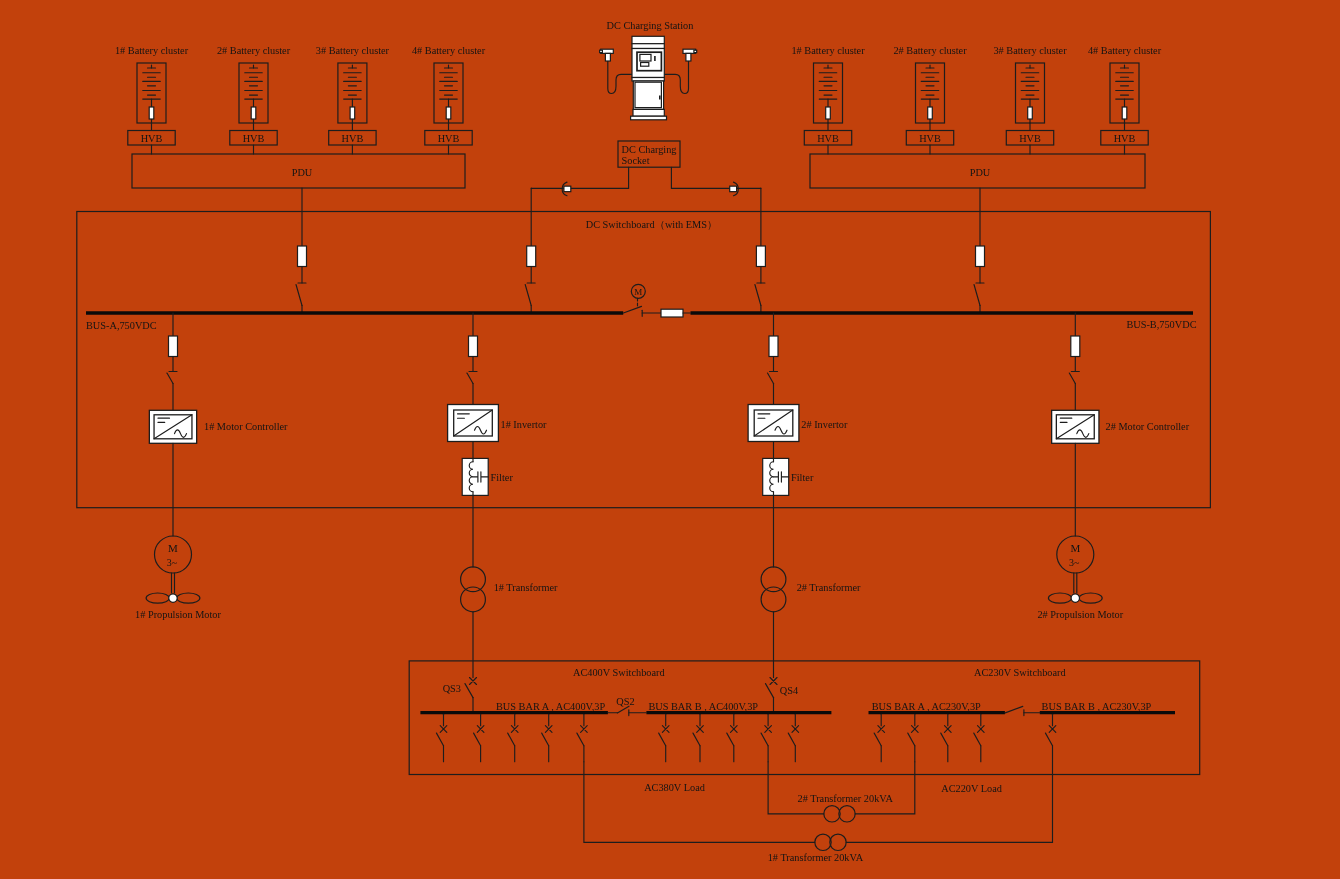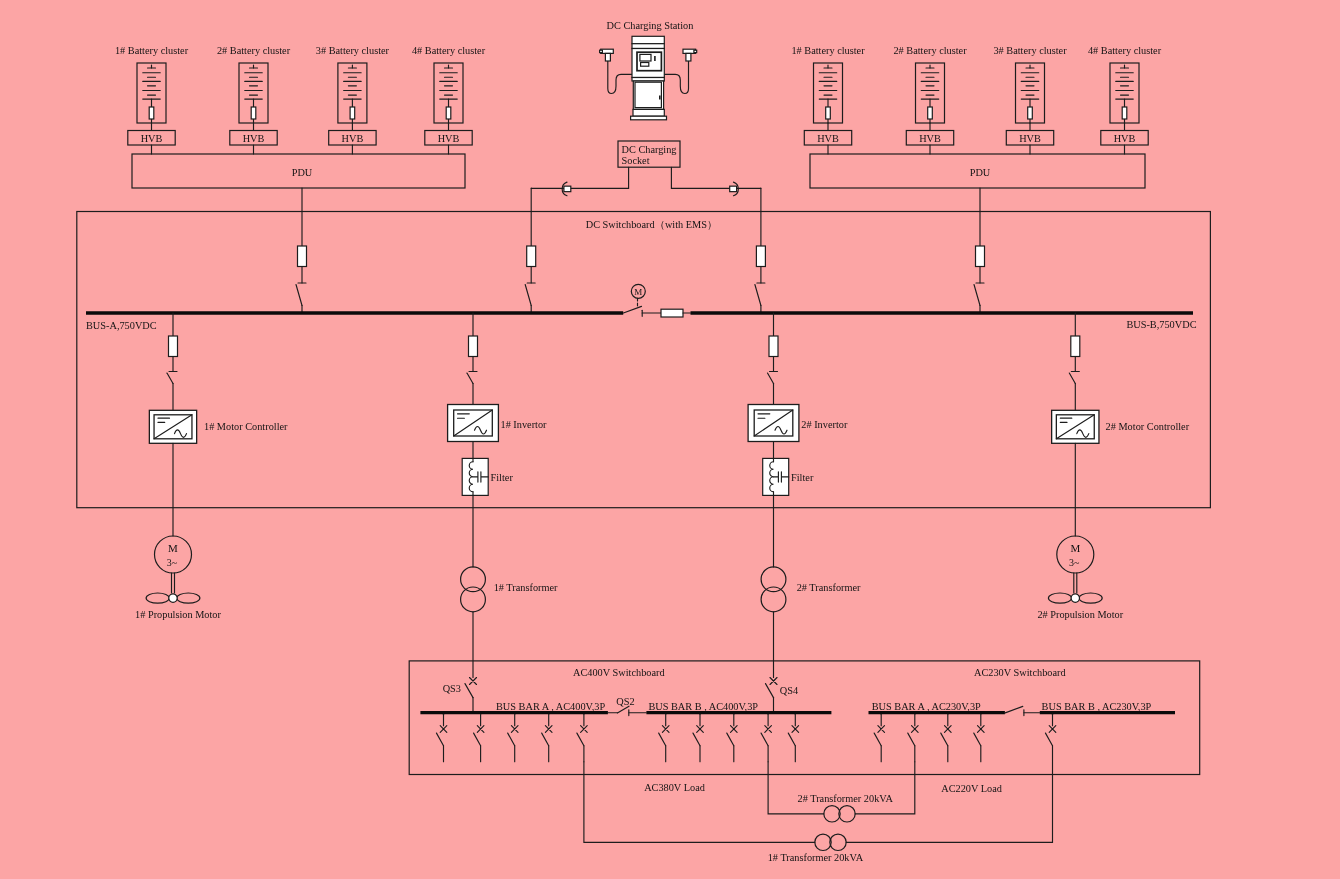--- a/index.html
+++ b/index.html
@@ -1,16 +1,16 @@
 <!DOCTYPE html>
 <html><head>
 <meta charset="utf-8">
 <style>
   html,body{margin:0;padding:0;background:#ffffff;}
-  .stage{position:relative;width:1340px;height:879px;background:#fca5a5;overflow:hidden;}
+  .stage{position:relative;width:1340px;height:879px;background:#c2410c;overflow:hidden;}
   svg{display:block;}
   .w{stroke:#1d1d1d;stroke-width:1.15;fill:none;stroke-linecap:round;}
   .box{stroke:#1d1d1d;stroke-width:1.2;fill:#ffffff;}
   .boxn{stroke:#1d1d1d;stroke-width:1.2;fill:none;}
   .box2{stroke:#1d1d1d;stroke-width:1.3;}
   .bus{stroke:#0a0a0a;stroke-width:3.4;fill:none;}
   .acbus{stroke:#0a0a0a;stroke-width:3.2;fill:none;}
   .dash{stroke-dasharray:2.6 2.2;}
   text{font-family:"Liberation Serif","DejaVu Serif",serif;font-size:10.3px;fill:#141414;}
   .tc{text-anchor:middle;}

